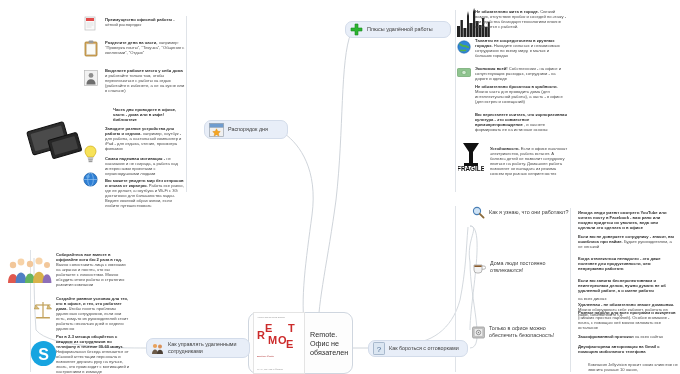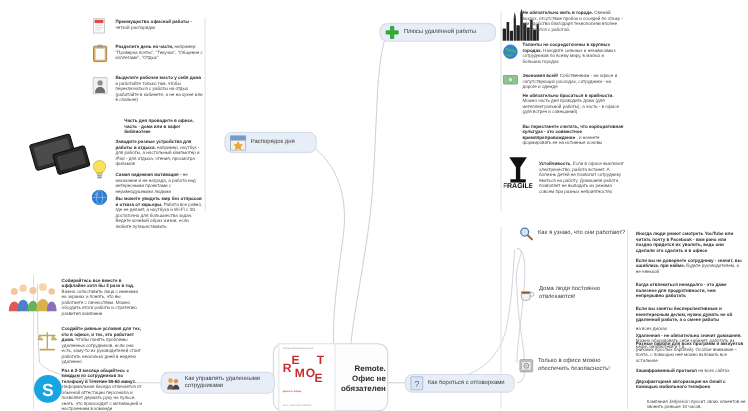--- a/index.html
+++ b/index.html
@@ -73,22 +73,22 @@
   #central .cover .r4{left:21px;top:13px;}
   #central .cover .r5{left:31px;top:1px;}
   #central .cover .r6{left:29px;top:17px;}
   #central .cover .auth{
     position:absolute;left:3px;top:42px;font-size:2.3px;color:#b03030;
   }
   #central .cover .pub{
     position:absolute;left:3px;bottom:3px;font-size:2px;color:#9a9a9a;
   }
   #central .ctitle{
-    font-size:7.2px;line-height:9px;font-weight:bold;color:#2c2c2c;
-    padding-right:8px;max-width:62px;text-align:right;
+    font-size:7.2px;line-height:9px;font-weight:normal;color:#2c2c2c;
+    padding-right:8px;max-width:62px;
   }
 </style>
 </head>
 <body>
 
 <div id="canvas">
 
   <svg class="links" viewBox="0 0 680 374">
 
     <path d="M318 332 C318 300 328 260 336 200 C344 130 340 60 351 33" fill="none" stroke="#c9cfd6" stroke-width="0.9"></path>

